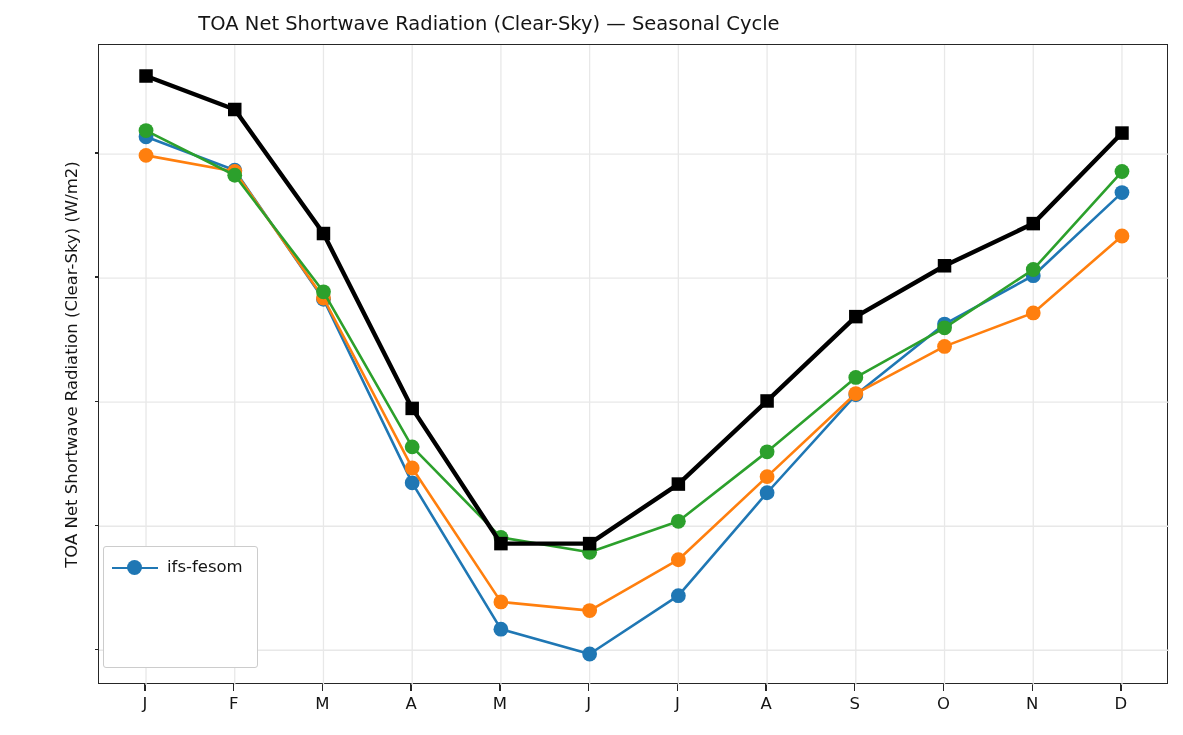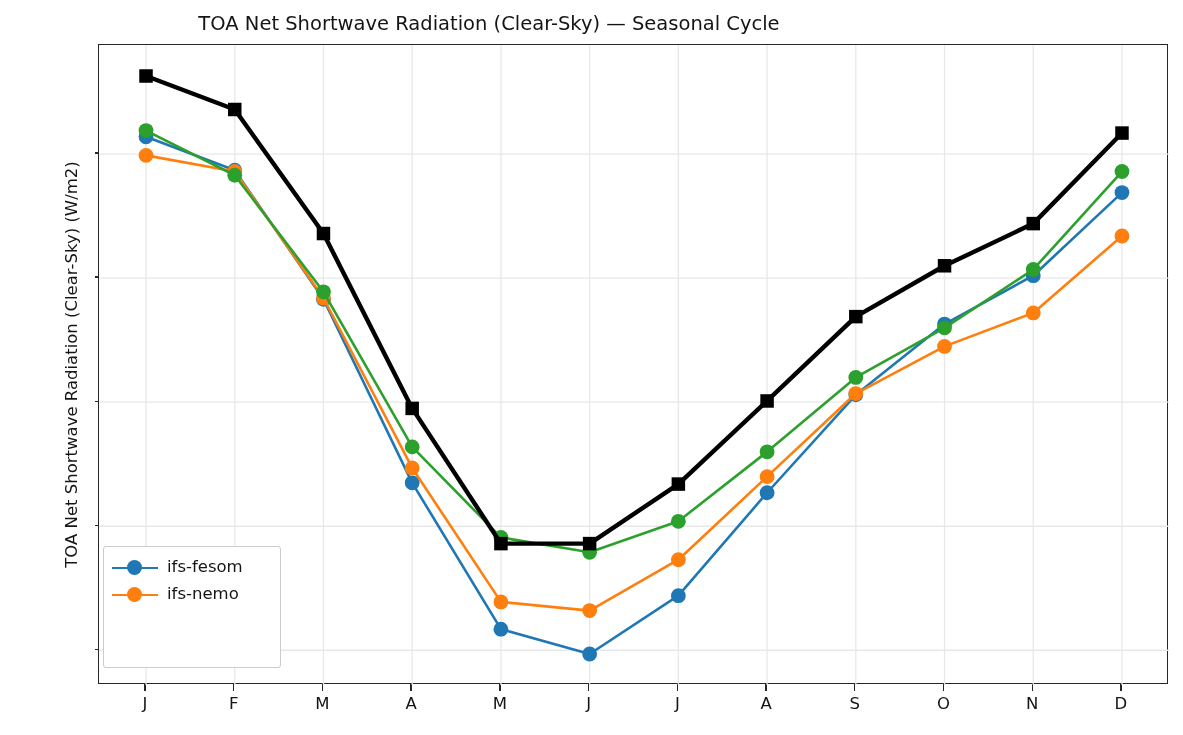--- a/index.html
+++ b/index.html
@@ -87,21 +87,21 @@
     position: absolute;
     top: 684px;
     width: 1.4px;
     height: 7px;
     background: #262626;
   }
   #legend {
     position: absolute;
     left: 103px;
     top: 546px;
-    width: 178px;
+    width: 155px;
     height: 122px;
     box-sizing: border-box;
     background: #ffffff;
     border: 1px solid #cccccc;
     border-radius: 3px;
     padding: 7px 8px 7px 8px;
   }
   .legend-row {
     display: flex;
     align-items: center;
@@ -255,22 +255,15 @@
   </div>
 
   <div id="legend">
       <div class="legend-row">
         <div class="legend-sample">
           <div class="legend-line" style="background: rgb(31, 119, 180);"></div>
           <div class="legend-marker" style="background: rgb(31, 119, 180);"></div>
         </div>
         <span class="legend-text">ifs-fesom</span>
       </div>
-      <div class="legend-row">
-        <div class="legend-sample">
-          <div class="legend-line" style="background: rgb(255, 127, 14);"></div>
-          <div class="legend-marker" style="background: rgb(255, 127, 14);"></div>
-        </div>
-        <span class="legend-text">ifs-nemo</span>
-      </div>
     </div>
 
 </div>
 
 </body></html>

